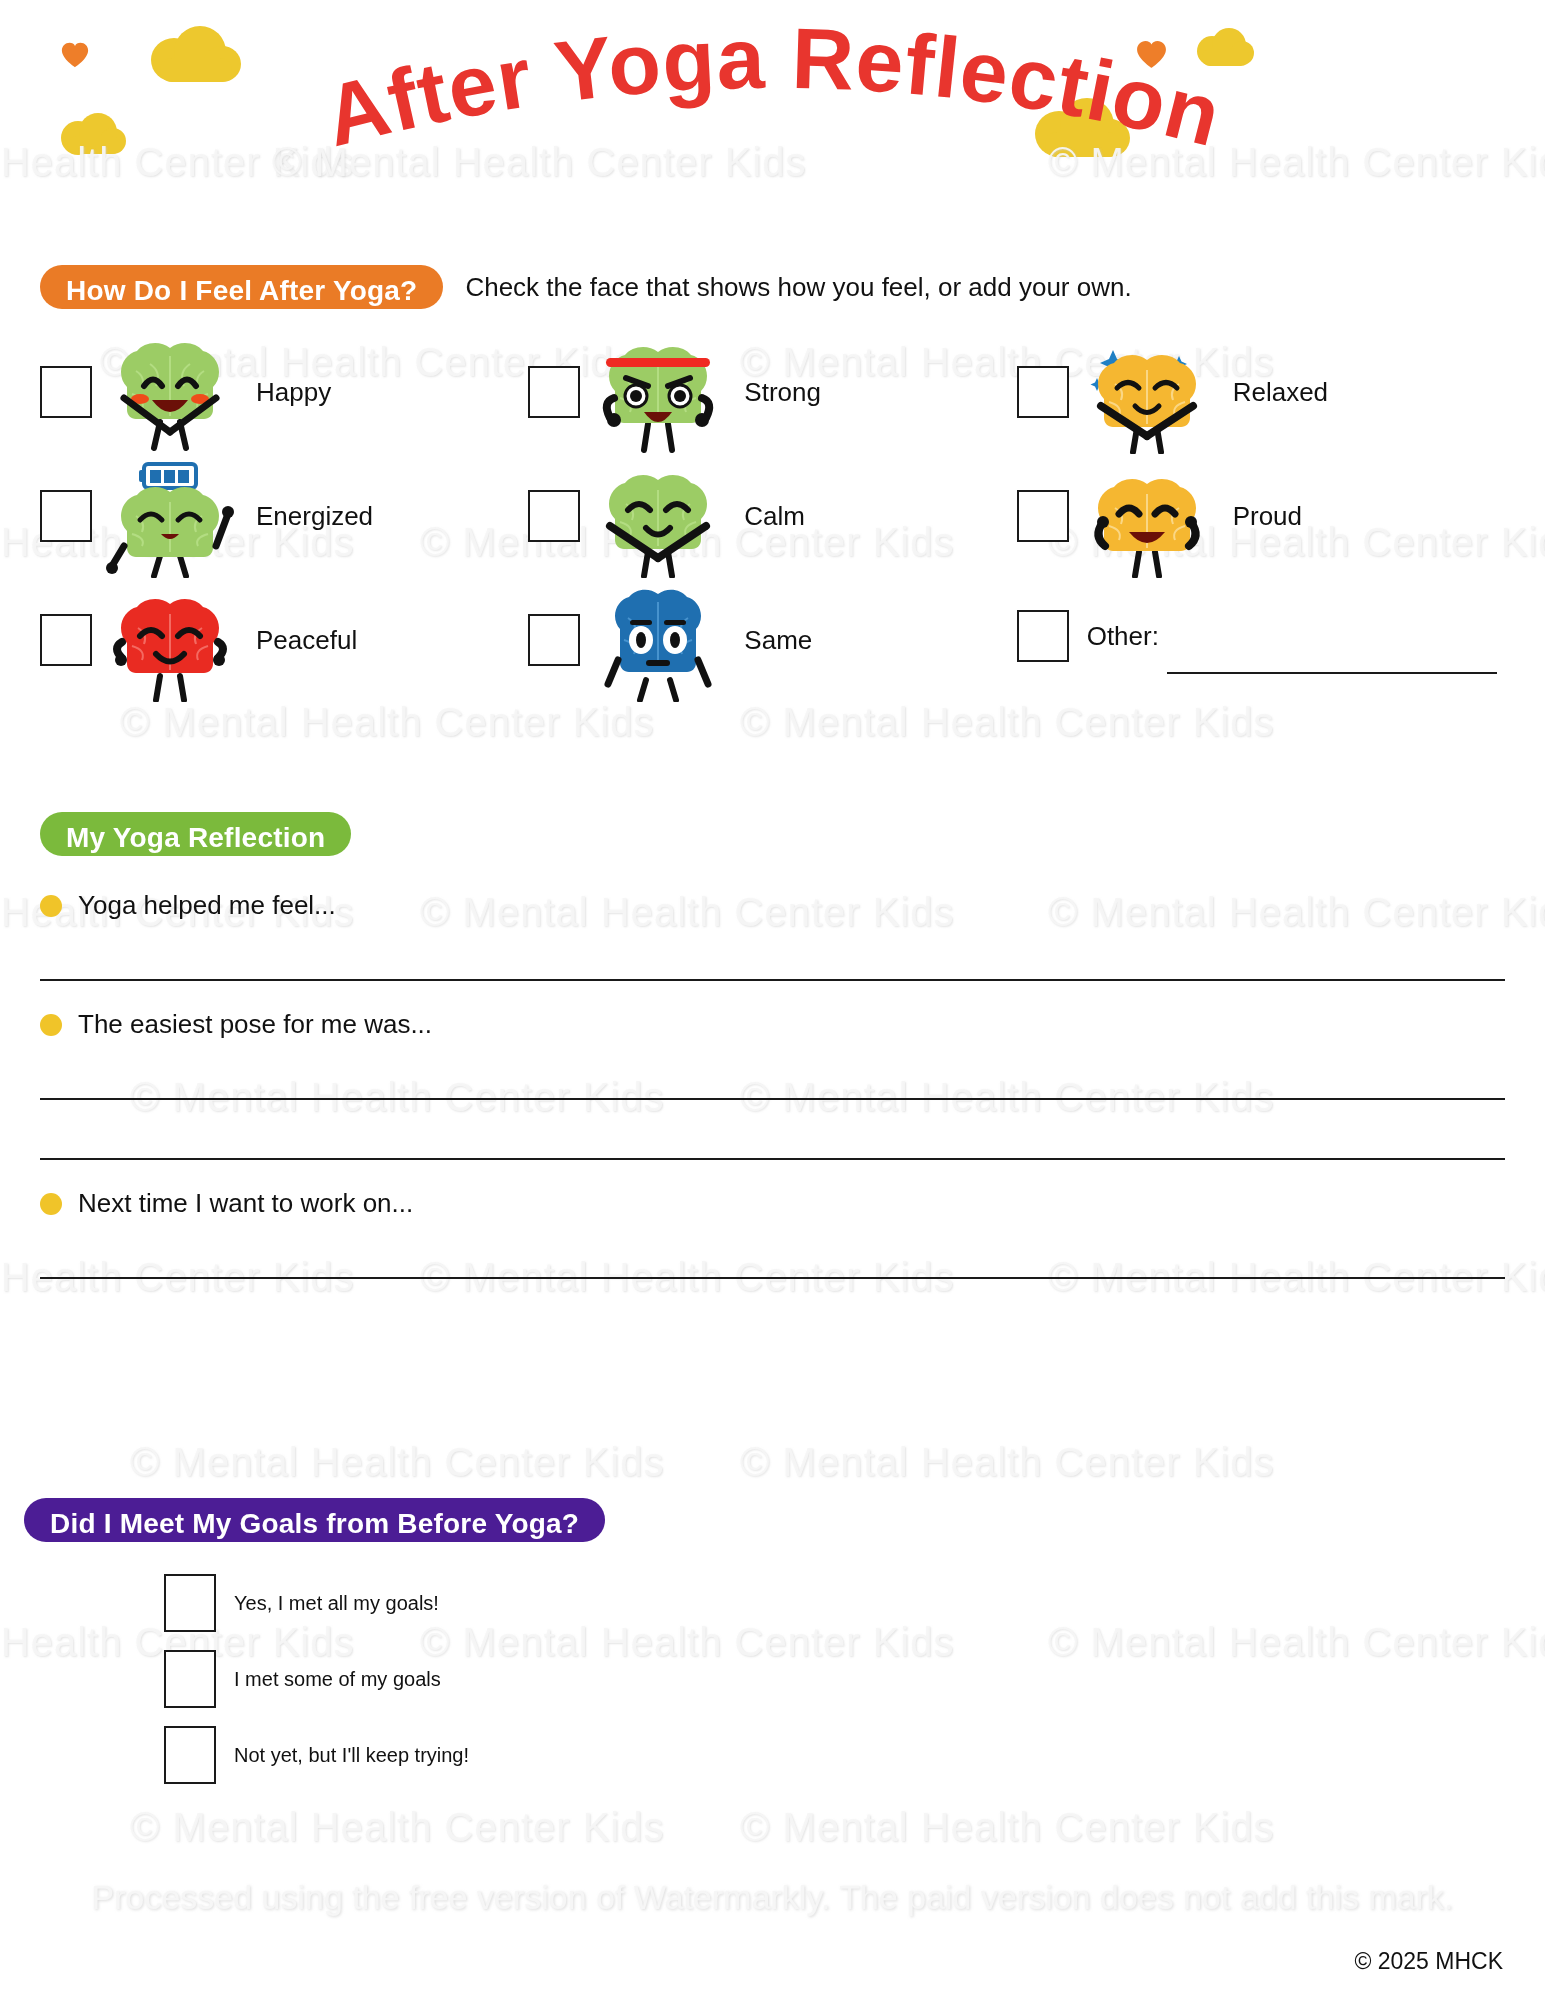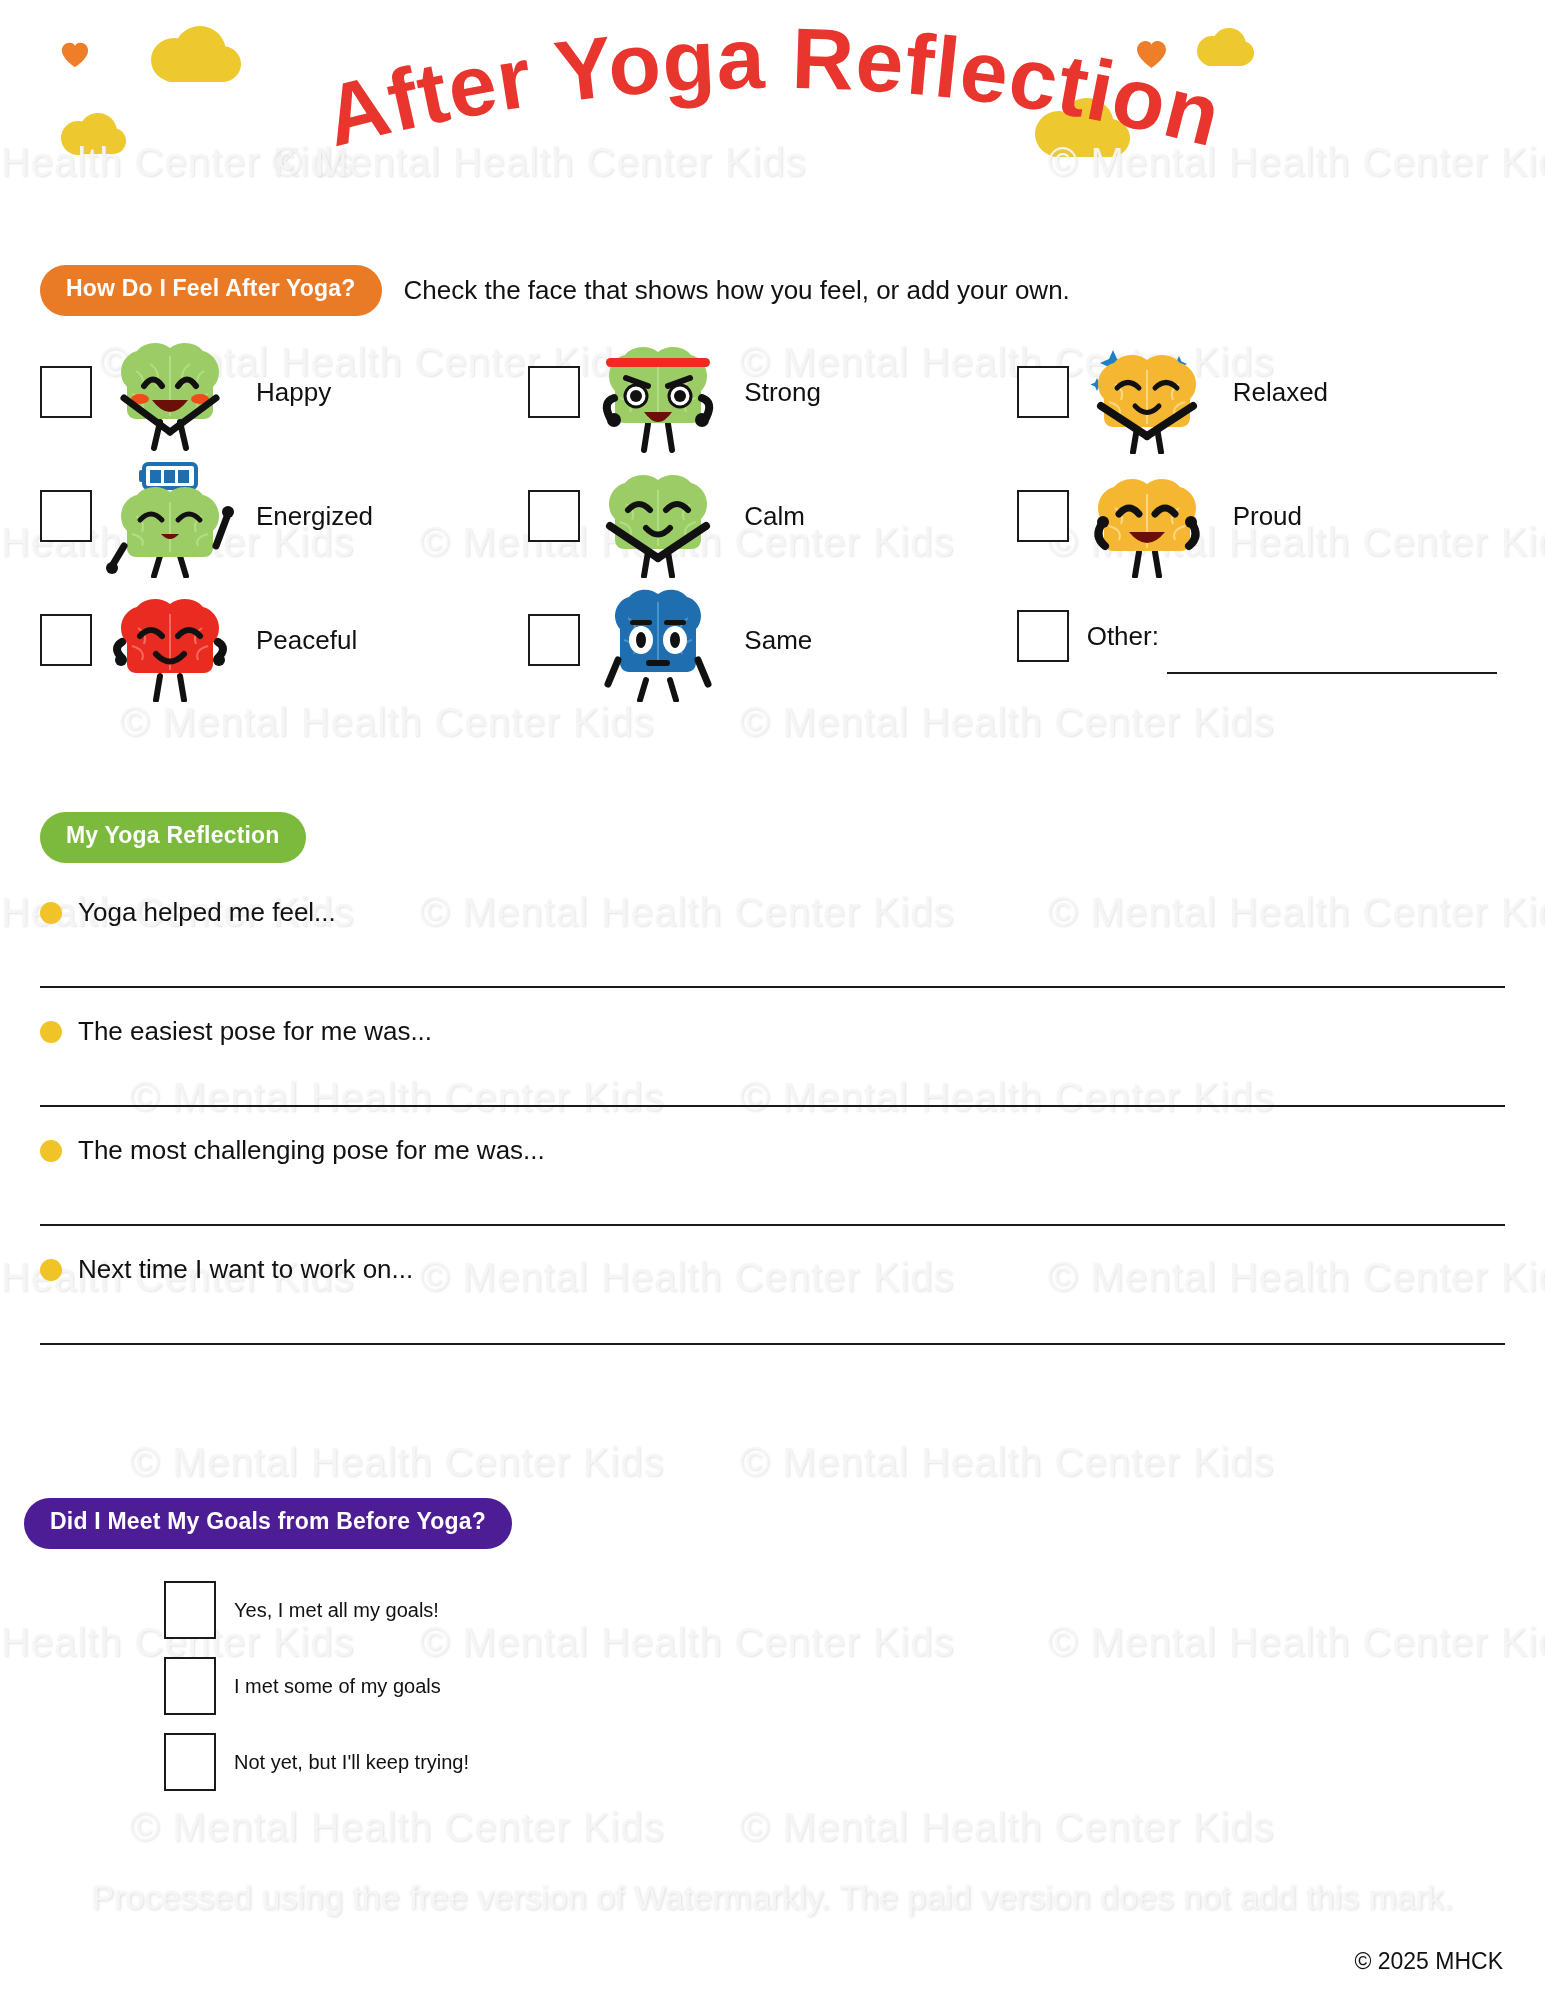--- a/index.html
+++ b/index.html
@@ -52,22 +52,22 @@
     inset: 0;
     z-index: 10;
     padding: 0 40px;
   }
 
   .pill {
     display: inline-block;
     border-radius: 999px;
     color: #ffffff;
     font-weight: bold;
-    font-size: 23px;
-    padding: 12px 26px 16px;
+    font-size: 28px;
+    padding: 12px 26px 4px;
     letter-spacing: 0.2px;
     line-height: 1;
     white-space: nowrap;
   }
   .pill-orange { background: #ea7b26; }
   .pill-green  { background: #7bba3c; }
   .pill-purple { background: #4c1d95; }
 
   .section-head { display: flex; align-items: center; gap: 22px; }
   .head-note { font-size: 26px; color: #111; }
@@ -565,24 +565,20 @@
       <span class="prompt-text">Yoga helped me feel...</span>
     </div>
     <div class="write-line"></div>
 
     <div class="prompt-row" style="margin-top:28px;">
       <span class="dot"></span>
       <span class="prompt-text">The easiest pose for me was...</span>
     </div>
     <div class="write-line"></div>
 
-    <div class="prompt-row" style="margin-top:28px;">
-      <span class="dot"></span>
-      <span class="prompt-text">The most challenging pose for me was...</span>
-    </div>
     <div class="write-line"></div>
 
     <div class="prompt-row" style="margin-top:28px;">
       <span class="dot"></span>
       <span class="prompt-text">Next time I want to work on...</span>
     </div>
     <div class="write-line"></div>
   </div>
 
   <div class="goals">

